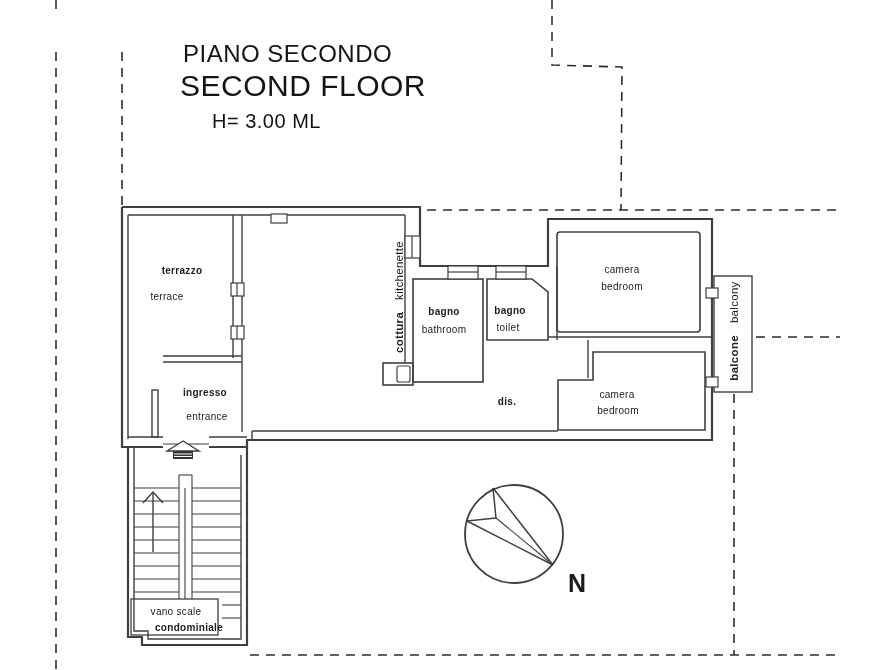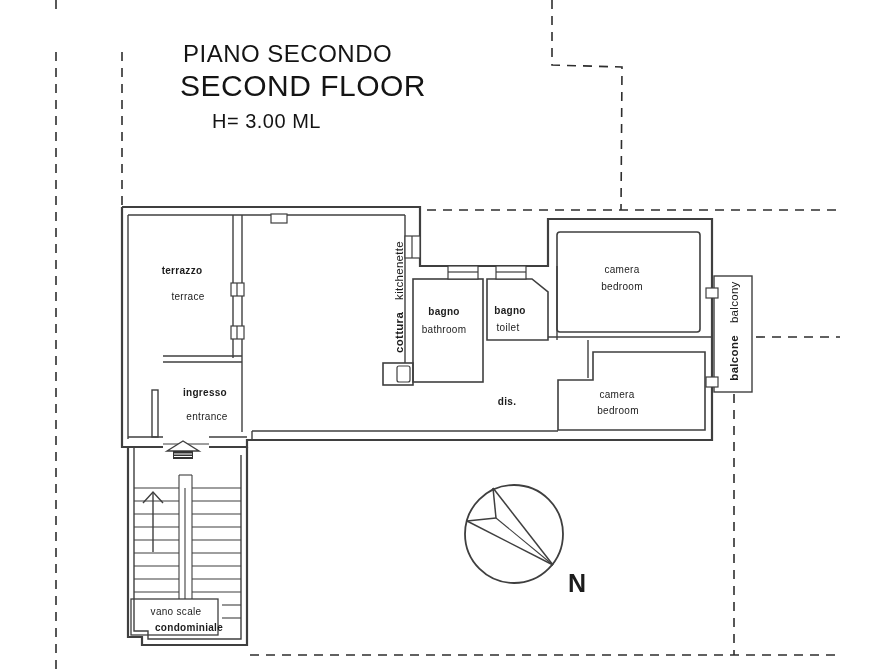--- a/index.html
+++ b/index.html
@@ -148,21 +148,21 @@
         <line x1="496" y1="518" x2="553" y2="565" stroke-width="1.1"></line>
       </g>
     </g>
   </svg>
 
   <div class="title t1">PIANO SECONDO</div>
   <div class="title t2">SECOND FLOOR</div>
   <div class="title t3">H= 3.00 ML</div>
 
   <div class="lbl b" style="left:182px;top:270px">terrazzo</div>
-  <div class="lbl" style="left:188px;top:296px">terrace</div>
+  <div class="lbl" style="left:167px;top:296px">terrace</div>
 
   <div class="lbl b" style="left:205px;top:392px">ingresso</div>
   <div class="lbl" style="left:207px;top:416px">entrance</div>
 
   <div class="vlabel" style="left:399px;top:297px">
     <span class="b">cottura</span>
     <span>kitchenette</span>
   </div>
 
   <div class="lbl b" style="left:444px;top:311px">bagno</div>

